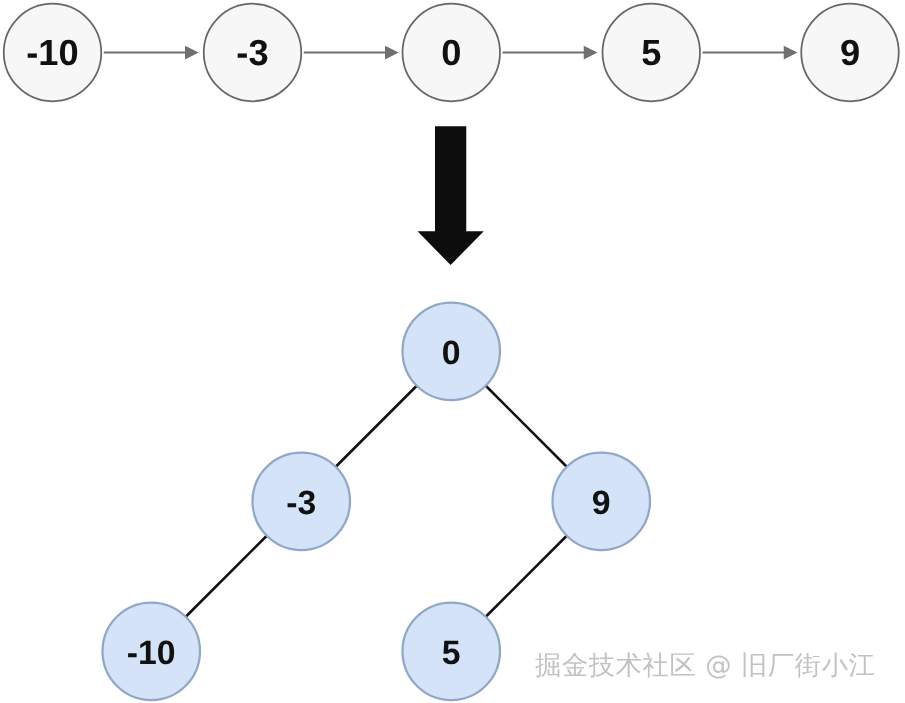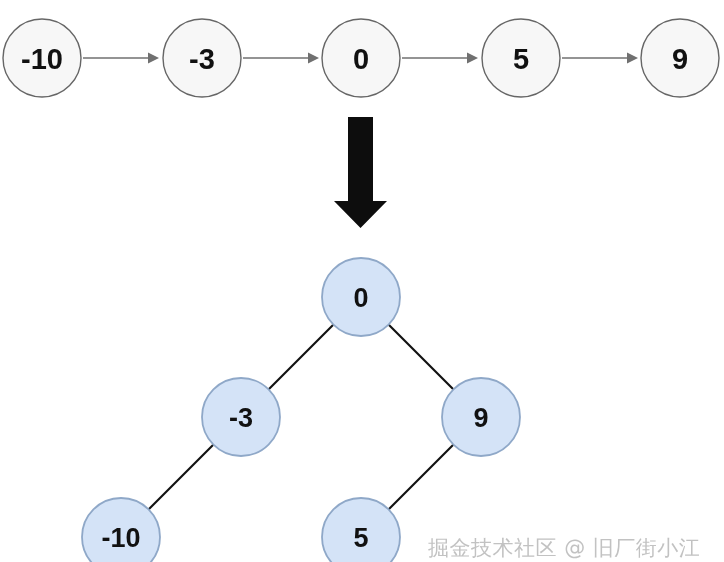--- a/index.html
+++ b/index.html
@@ -13,21 +13,20 @@
     position: relative;
     overflow: hidden;
     font-family: "Liberation Sans", sans-serif;
   }
   #diagram-root {
     position: absolute;
     left: 0;
     top: 0;
     width: 724px;
     height: 402px;
-    margin-top: 16px;
   }
   svg#scene {
     display: block;
     width: 724px;
     height: 562px;
   }
   .ll-node-circle {
     fill: #f7f7f7;
     stroke: #666666;
     stroke-width: 1.4;

